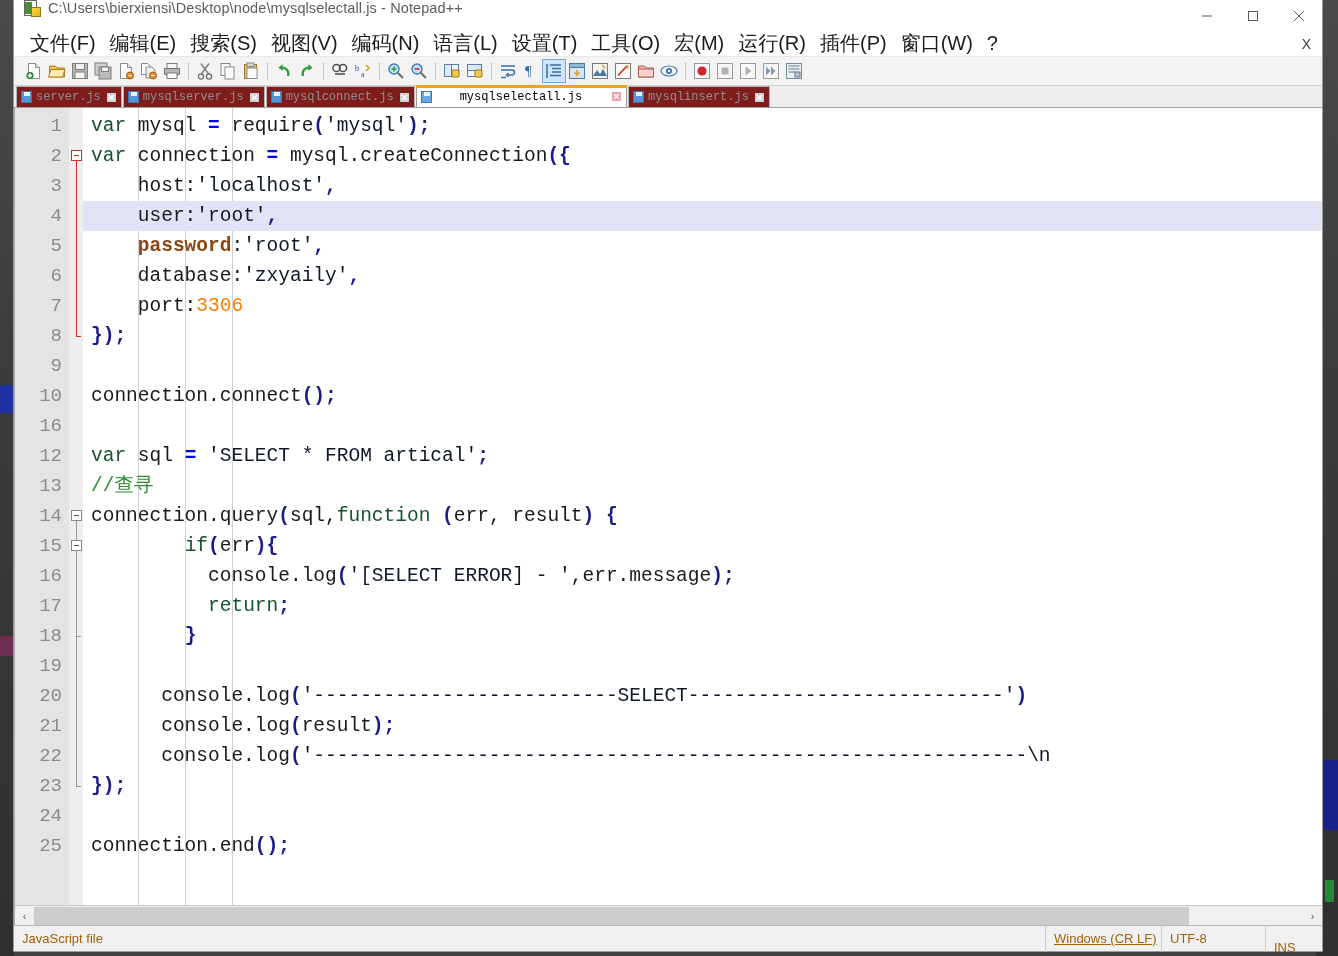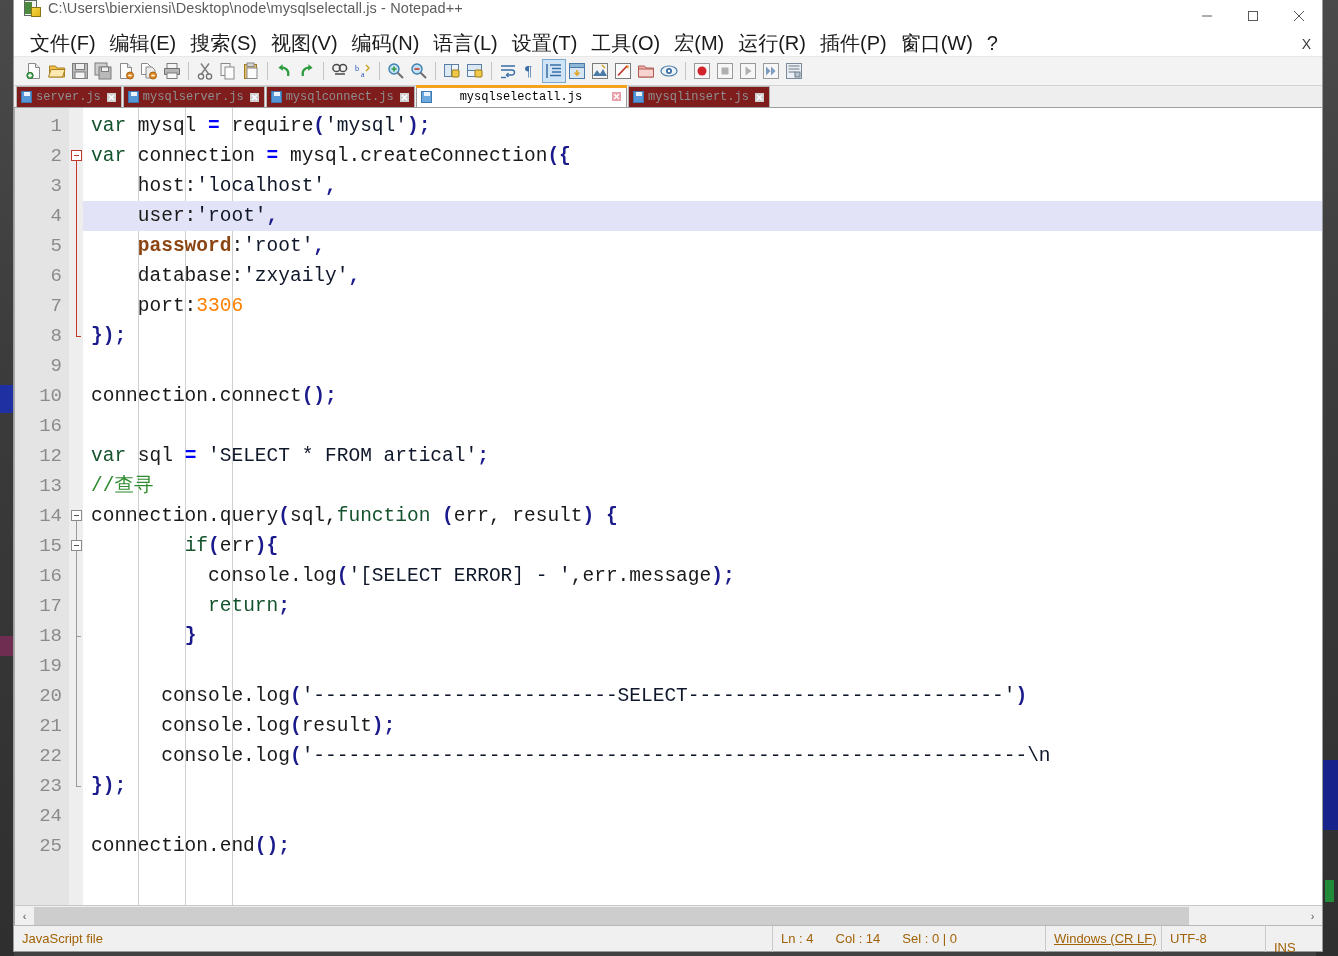--- a/index.html
+++ b/index.html
@@ -682,25 +682,18 @@
       <div class="hs-arrow">‹</div>
       <div id="hs-track">
         <div id="hs-thumb" style="width: 91%;"></div>
       </div>
       <div class="hs-arrow">›</div>
     </div>
   </div>
 
   <div id="statusbar">
     <div class="sb grow">JavaScript file</div>
-    <div class="sb" style="width:273px;">
-      <span class="sp">Ln : 4</span>
-      <span class="gap"></span>
-      <span class="sp">Col : 14</span>
-      <span class="gap"></span>
-      <span class="sp">Sel : 0 | 0</span>
-    </div>
     <div class="sb" style="width:116px;text-decoration:underline;">Windows (CR LF)</div>
     <div class="sb" style="width:104px;">UTF-8</div>
     <div class="sb sb-last" style="width:56px;margin-top:18px;">INS</div>
   </div>
 
 </div>
 
 </body></html>

